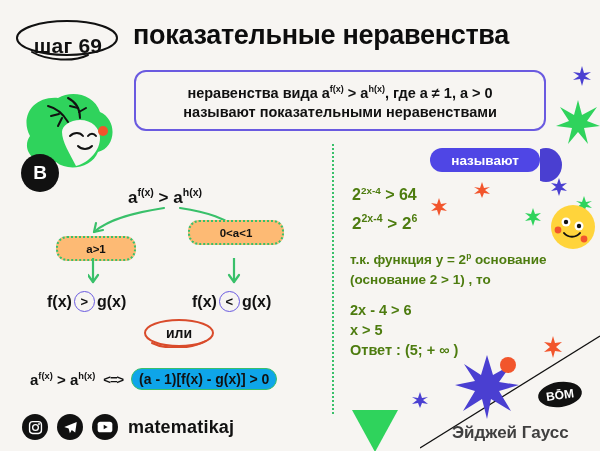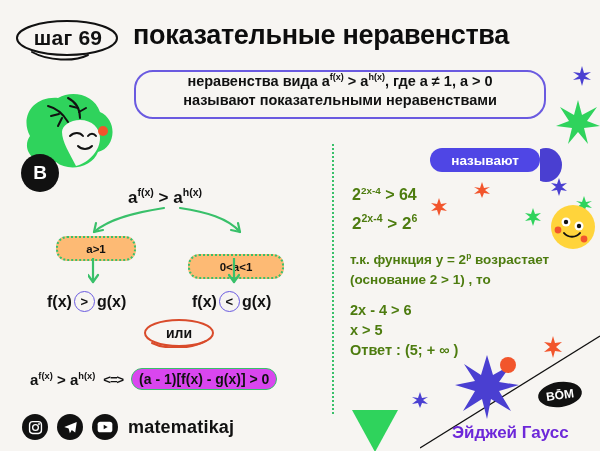--- a/index.html
+++ b/index.html
@@ -9,38 +9,38 @@
     font-family:"Liberation Sans","DejaVu Sans",sans-serif;
     color:#111;
     overflow:hidden;
     position:relative;
   }
   .stage{position:absolute;inset:0;width:600px;height:451px;}
 
   
   .step-badge{
     position:absolute;left:14px;top:18px;width:108px;height:40px;
-    display:flex;align-items:center;justify-content:center;
+    display:flex;align-items:flex-end;justify-content:center;
     font-size:21px;font-weight:700;letter-spacing:.2px;color:#111;
   }
   .step-badge svg{position:absolute;left:0;top:0;}
   .step-badge span{position:relative;z-index:2;}
 
   .page-title{
     position:absolute;left:133px;top:20px;
     font-size:27px;font-weight:700;letter-spacing:-.3px;color:#0d0d0d;
     white-space:nowrap;
   }
 
   
   .def-box{
     position:absolute;left:134px;top:70px;width:412px;
-    border:2px solid #6a5ae0;border-radius:19px;
+    border:2px solid #6a5ae0;border-radius:12px;
     background:#f7f5f2;
-    padding:0 8px 7px;
+    padding:12px 8px 7px;
     text-align:center;
     box-sizing:border-box;
   }
   .def-line{font-size:14.5px;font-weight:700;line-height:1.32;color:#111;white-space:nowrap;}
   sup{font-size:.62em;font-weight:700;vertical-align:super;line-height:0;}
 
   
   .pill{
     position:absolute;height:24px;border-radius:13px;background:#4f46e5;
     color:#fff;font-size:13.5px;font-weight:700;
@@ -58,21 +58,21 @@
   
   .t-top{
     position:absolute;left:128px;top:188px;font-size:17px;font-weight:700;color:#111;
   }
   .cond{
     position:absolute;height:21px;border:2px dotted #39c06a;border-radius:11px;
     background:#fdba74;display:flex;align-items:center;justify-content:center;
     font-size:11.5px;font-weight:700;color:#111;
   }
   .cond-a{left:56px;top:236px;width:76px;}
-  .cond-b{left:188px;top:254px;width:92px;text-align:right;}
+  .cond-b{left:188px;top:220px;width:92px;text-align:right;}
 
   .res{
     position:absolute;font-size:16px;font-weight:700;color:#111;
     display:flex;align-items:center;gap:2px;white-space:nowrap;
   }
   .res-a{left:47px;top:291px;}
   .res-b{left:192px;top:291px;}
   .op-circle{
     display:inline-flex;align-items:center;justify-content:center;
     width:19px;height:19px;border:1.6px solid #6a5ae0;border-radius:50%;
@@ -87,41 +87,41 @@
   }
 
   .equiv{
     position:absolute;left:30px;top:368px;
     display:flex;align-items:center;gap:8px;
     font-size:15px;font-weight:700;color:#111;white-space:nowrap;
   }
   .equiv-arrow{font-size:13px;font-weight:700;letter-spacing:-1px;}
   .equiv-box{
     border:1.8px solid #39c06a;border-radius:11px;
-    padding:2px 7px;font-size:14px;font-weight:700;background:#d946ef;
+    padding:2px 7px;font-size:14px;font-weight:700;background:#0ea5e9;
   }
 
   
   .p-line{position:absolute;font-weight:700;color:#4d7c0f;white-space:nowrap;}
   .p1{left:352px;top:186px;font-size:16px;}
   .p2{left:352px;top:214px;font-size:17px;}
   .p-note1{left:350px;top:252px;font-size:13.5px;}
   .p-note2{left:350px;top:272px;font-size:13.5px;}
   .p3{left:350px;top:302px;font-size:14.5px;}
   .p4{left:350px;top:322px;font-size:14.5px;}
   .p5{left:350px;top:342px;font-size:14.5px;}
 
   
   .social{position:absolute;left:22px;top:414px;display:flex;align-items:center;gap:9px;}
   .soc-ic{width:26px;height:26px;border-radius:50%;background:#111;display:flex;align-items:center;justify-content:center;}
   .handle{
     position:absolute;left:128px;top:417px;font-size:18px;font-weight:600;color:#111;letter-spacing:.2px;
   }
   .author{
-    position:absolute;left:452px;top:423px;font-size:17px;font-weight:600;color:#6d28d9;white-space:nowrap;
+    position:absolute;left:452px;top:423px;font-size:17px;font-weight:600;color:#404040;white-space:nowrap;
   }
   .bom-badge{
     position:absolute;left:538px;top:382px;width:44px;height:25px;border-radius:50%;
     background:#111;color:#fff;display:flex;align-items:center;justify-content:center;
     font-size:12px;font-weight:700;transform:rotate(-8deg);
   }
 
   
   .deco{position:absolute;pointer-events:none;}
   .b-badge{
@@ -203,21 +203,21 @@
     <span class="equiv-box">(a - 1)[f(x) - g(x)] &gt; 0</span>
   </div>
 
   <div class="p-line p1">
     <span>2</span><sup>2x-4</sup><span> &gt; 64</span>
   </div>
   <div class="p-line p2">
     <span>2</span><sup>2x-4</sup><span> &gt; 2</span><sup>6</sup>
   </div>
   <div class="p-line p-note1">
-    <span>т.к. функция y = 2</span><sup>p</sup><span> возрастает</span>
+    <span>т.к. функция y = 2</span><sup>p</sup><span> основание</span>
   </div>
   <div class="p-line p-note2">(основание 2 &gt; 1) , то</div>
   <div class="p-line p3">2x - 4 &gt; 6</div>
   <div class="p-line p4">x &gt; 5</div>
   <div class="p-line p5">Ответ : (5; + ∞ )</div>
 
   <svg class="deco" style="left:18px;top:92px;" width="118" height="82" viewBox="0 0 118 82">
     <path d="M40 6 C14 4, 2 26, 12 44 C2 58, 18 76, 38 70 C50 80, 74 76, 80 60 C98 56, 100 28, 82 20 C76 2, 54 -2, 40 6 Z" fill="#2fd35c"></path>
     <path d="M44 40 C44 34, 52 28, 62 28 C74 28, 82 36, 82 46 C82 58, 72 70, 58 74 C52 62, 44 50, 44 40 Z" fill="#f7f5f2"></path>
     <path d="M50 30 C44 20, 38 16, 30 14" stroke="#111" stroke-width="2" fill="none" stroke-linecap="round"></path>

